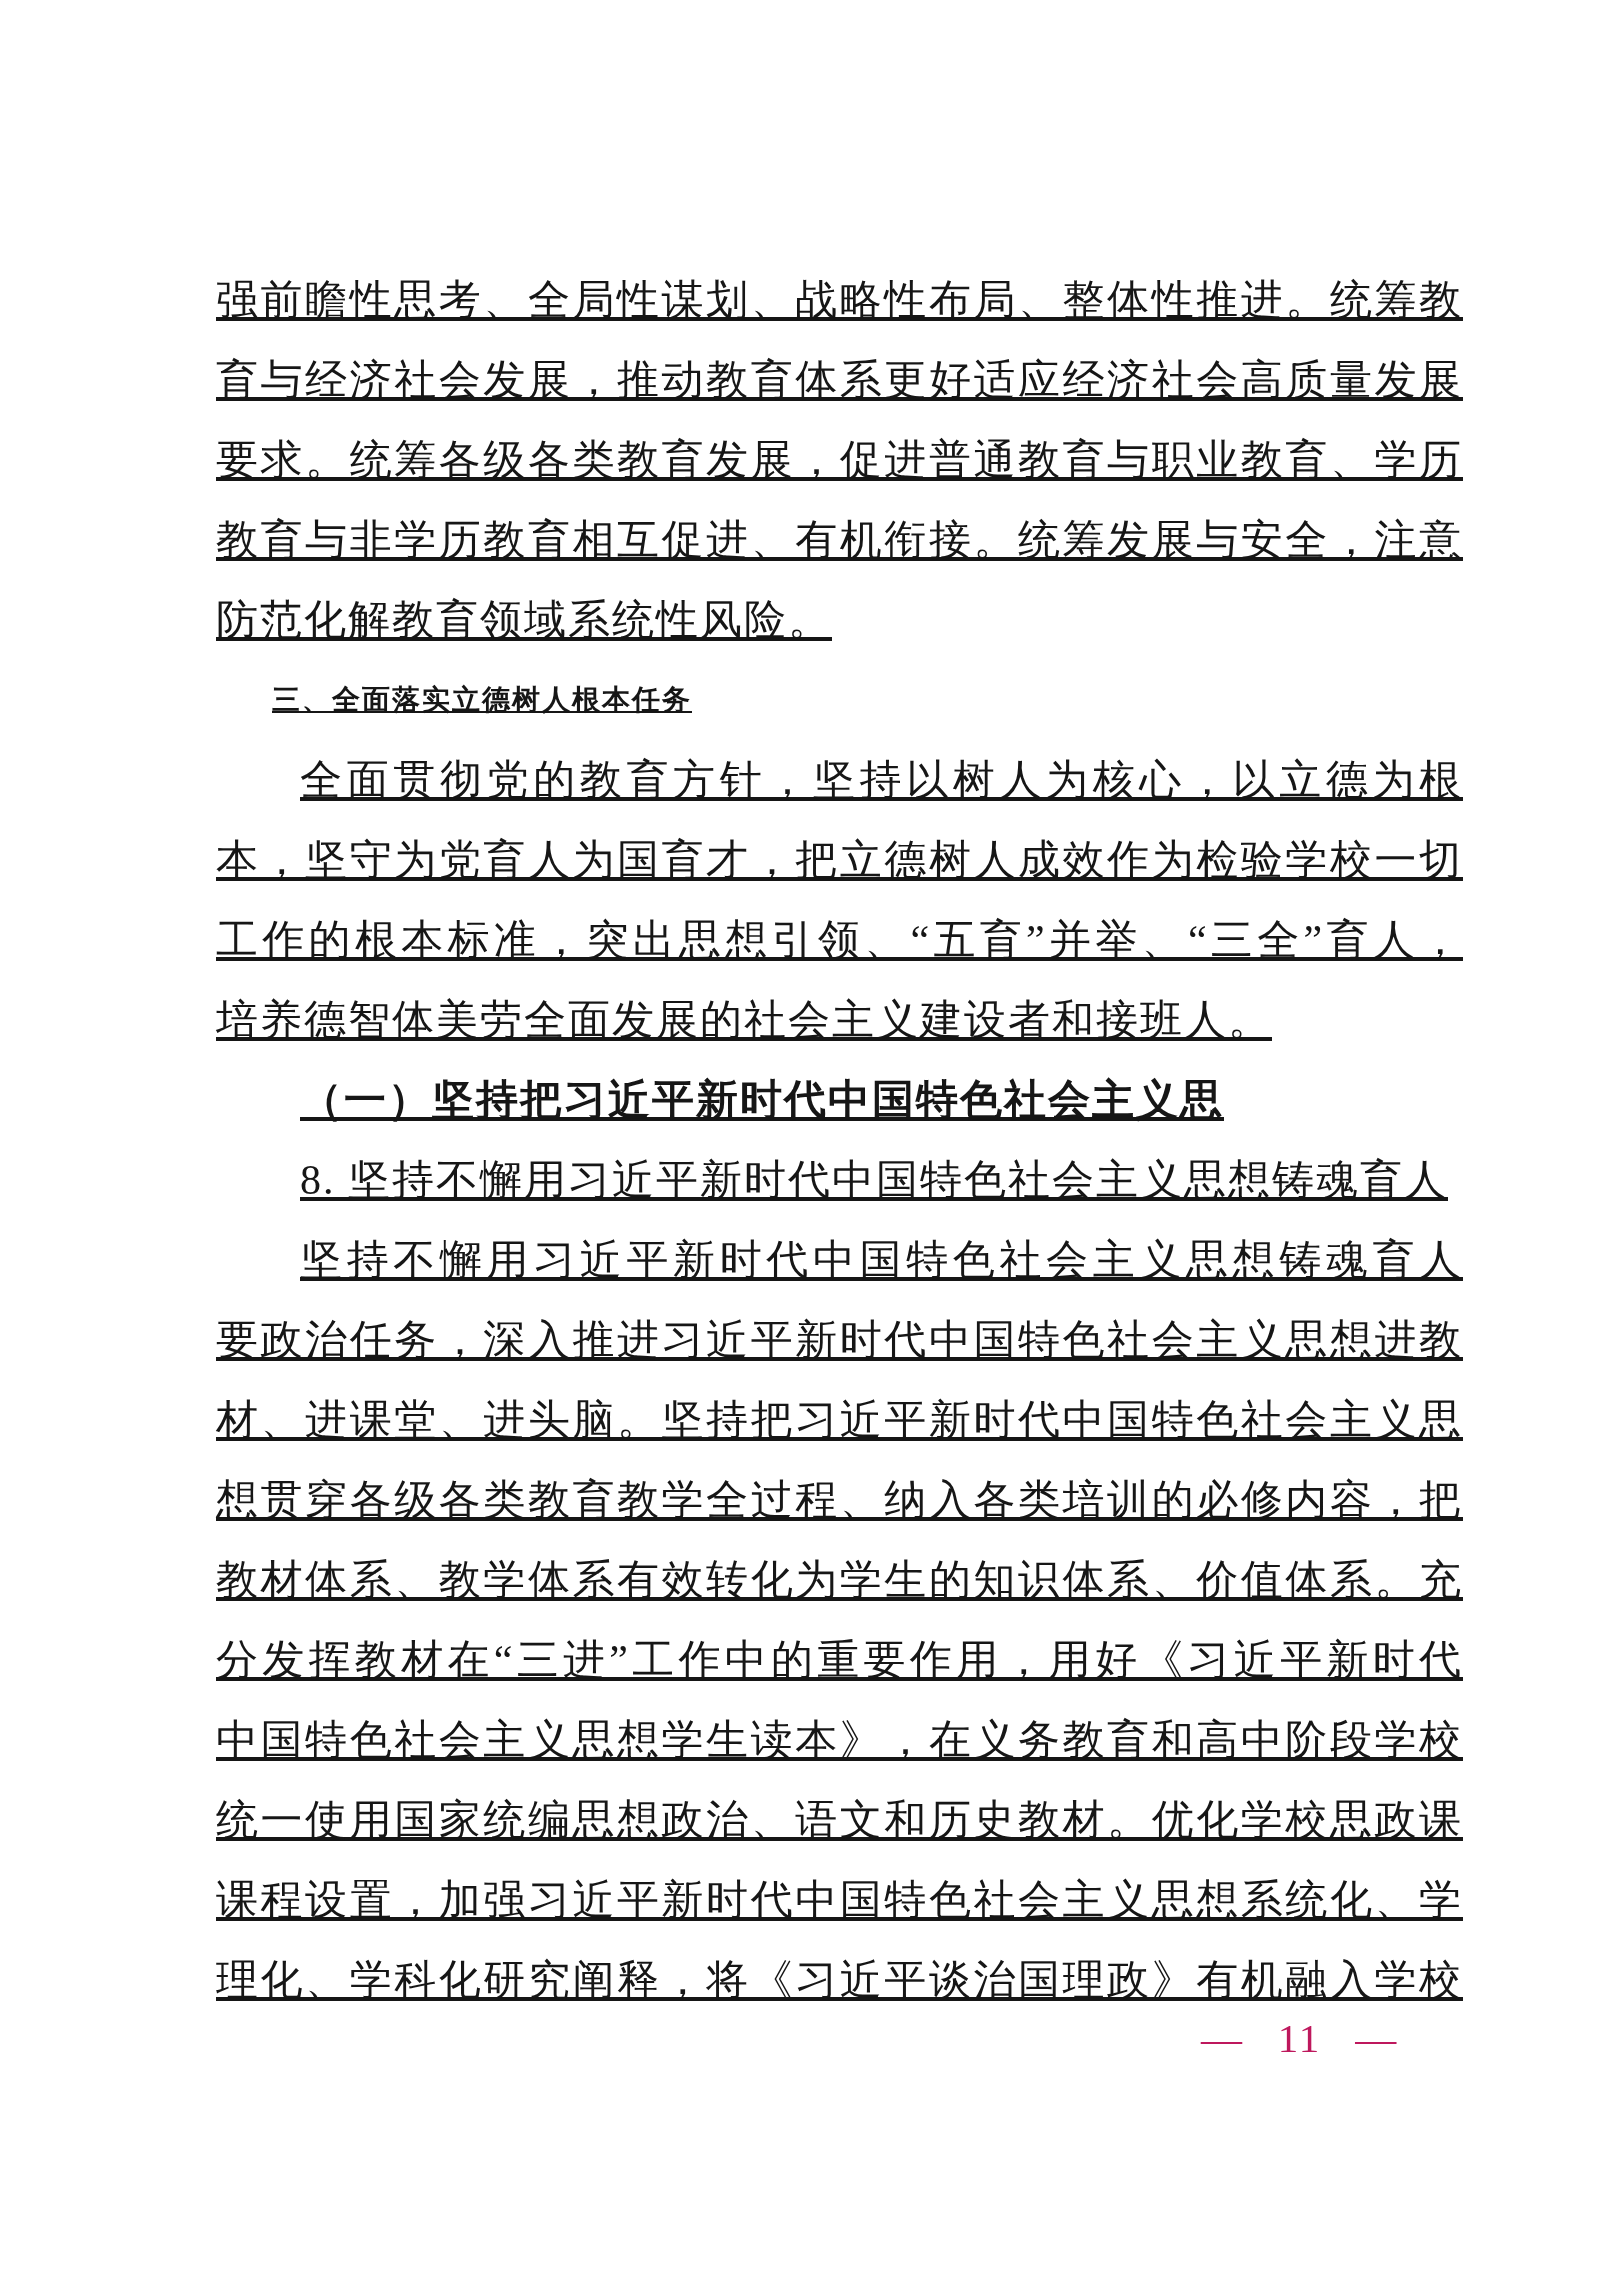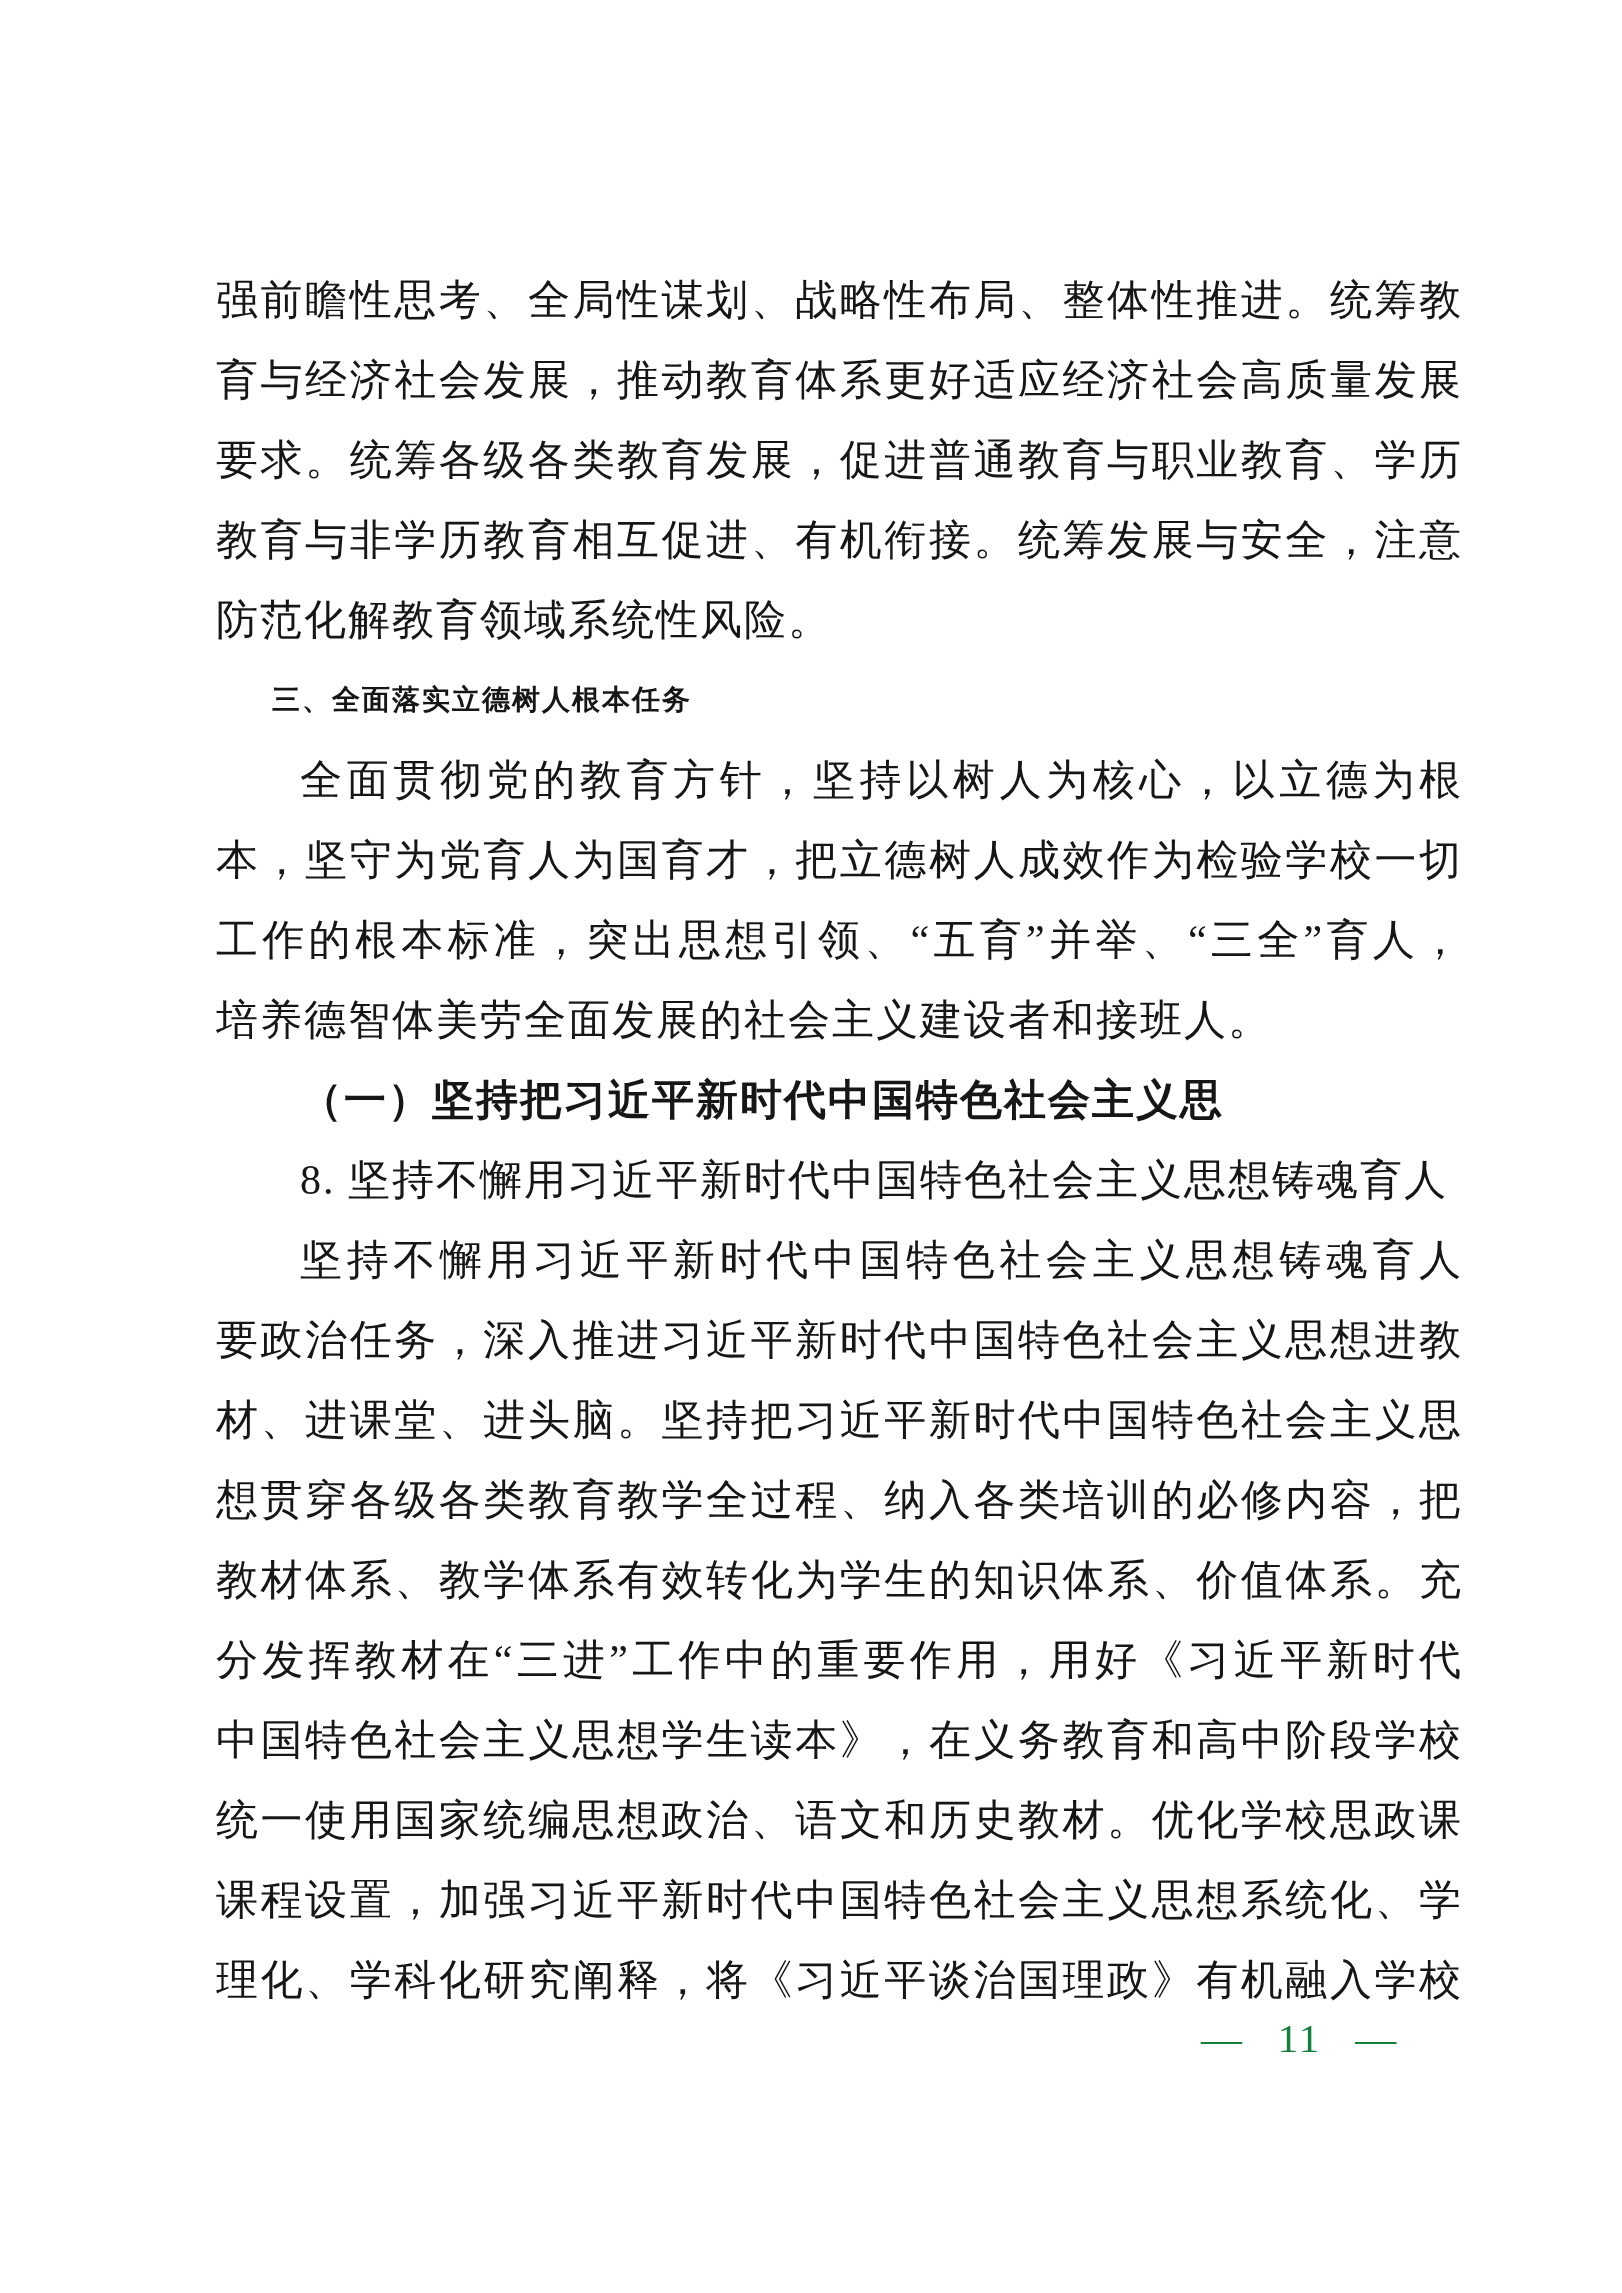--- a/index.html
+++ b/index.html
@@ -21,20 +21,21 @@
     top: 260px;
     width: 1247px;
   }
   .line {
     height: 80px;
     line-height: 80px;
     font-size: 42px;
     letter-spacing: 2px;
     white-space: nowrap;
     text-align: left;
+    text-decoration: underline;
   }
   .line.fill {
     white-space: normal;
     text-align: justify;
     text-align-last: justify;
   }
   .line.indent {
     text-indent: 2em;
   }
   .line.h1 {
@@ -46,21 +47,21 @@
     font-weight: 700;
   }
   .page-number {
     position: absolute;
     left: 1201px;
     top: 2011px;
     font-size: 41px;
     line-height: 55px;
     word-spacing: 21.6px;
     letter-spacing: 2px;
-    color: #15803d;
+    color: #be185d;
     font-family: "Liberation Serif", "DejaVu Serif", serif;
   }
 </style>
 </head>
 <body>
 
 <div class="doc">
   <div class="line fill">强前瞻性思考、全局性谋划、战略性布局、整体性推进。统筹教</div>
   <div class="line fill">育与经济社会发展，推动教育体系更好适应经济社会高质量发展</div>
   <div class="line fill">要求。统筹各级各类教育发展，促进普通教育与职业教育、学历</div>

